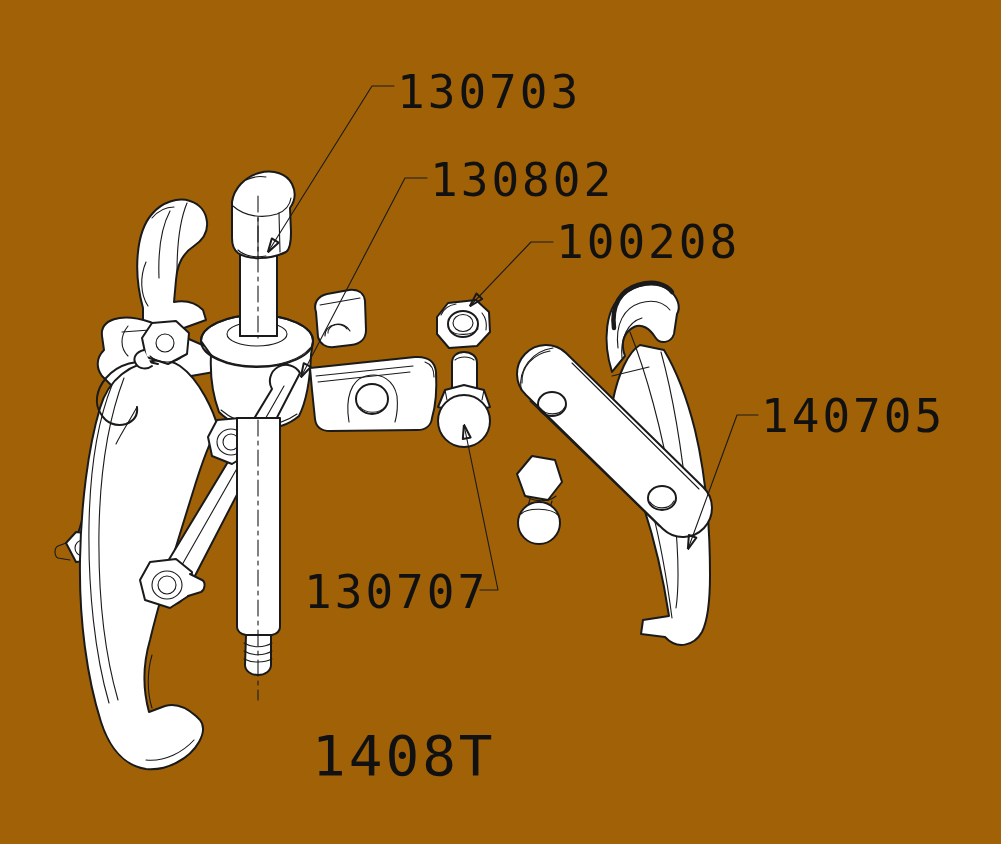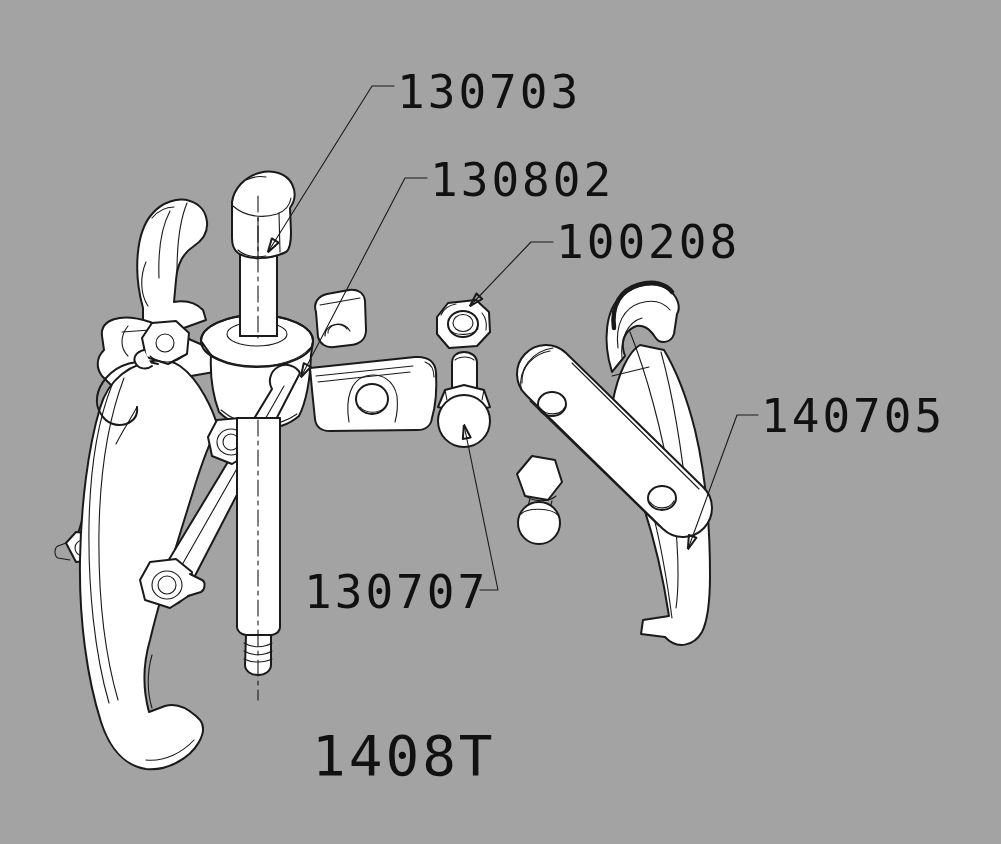--- a/index.html
+++ b/index.html
@@ -1,17 +1,17 @@
 <!DOCTYPE html>
 <html><head>
 <meta charset="utf-8">
 <style>
   html,body{margin:0;padding:0;background:#fff;}
   .page{
-    position:relative;width:1001px;height:844px;background:#a3a3a3;
+    position:relative;width:1001px;height:844px;background:#a16207;
     font-family:"DejaVu Sans Mono","Liberation Mono",monospace;overflow:hidden;
   }
   svg{position:absolute;left:0;top:0;}
   svg path, svg ellipse, svg circle, svg line{
     stroke:#1a1a1a;stroke-width:2;fill:none;stroke-linecap:round;stroke-linejoin:round;
   }
   svg .fw{fill:#ffffff;}
   svg .thin{stroke-width:1.1;}
   svg .thick{stroke-width:4.5;}
   svg .lead{stroke-width:1.1;}

